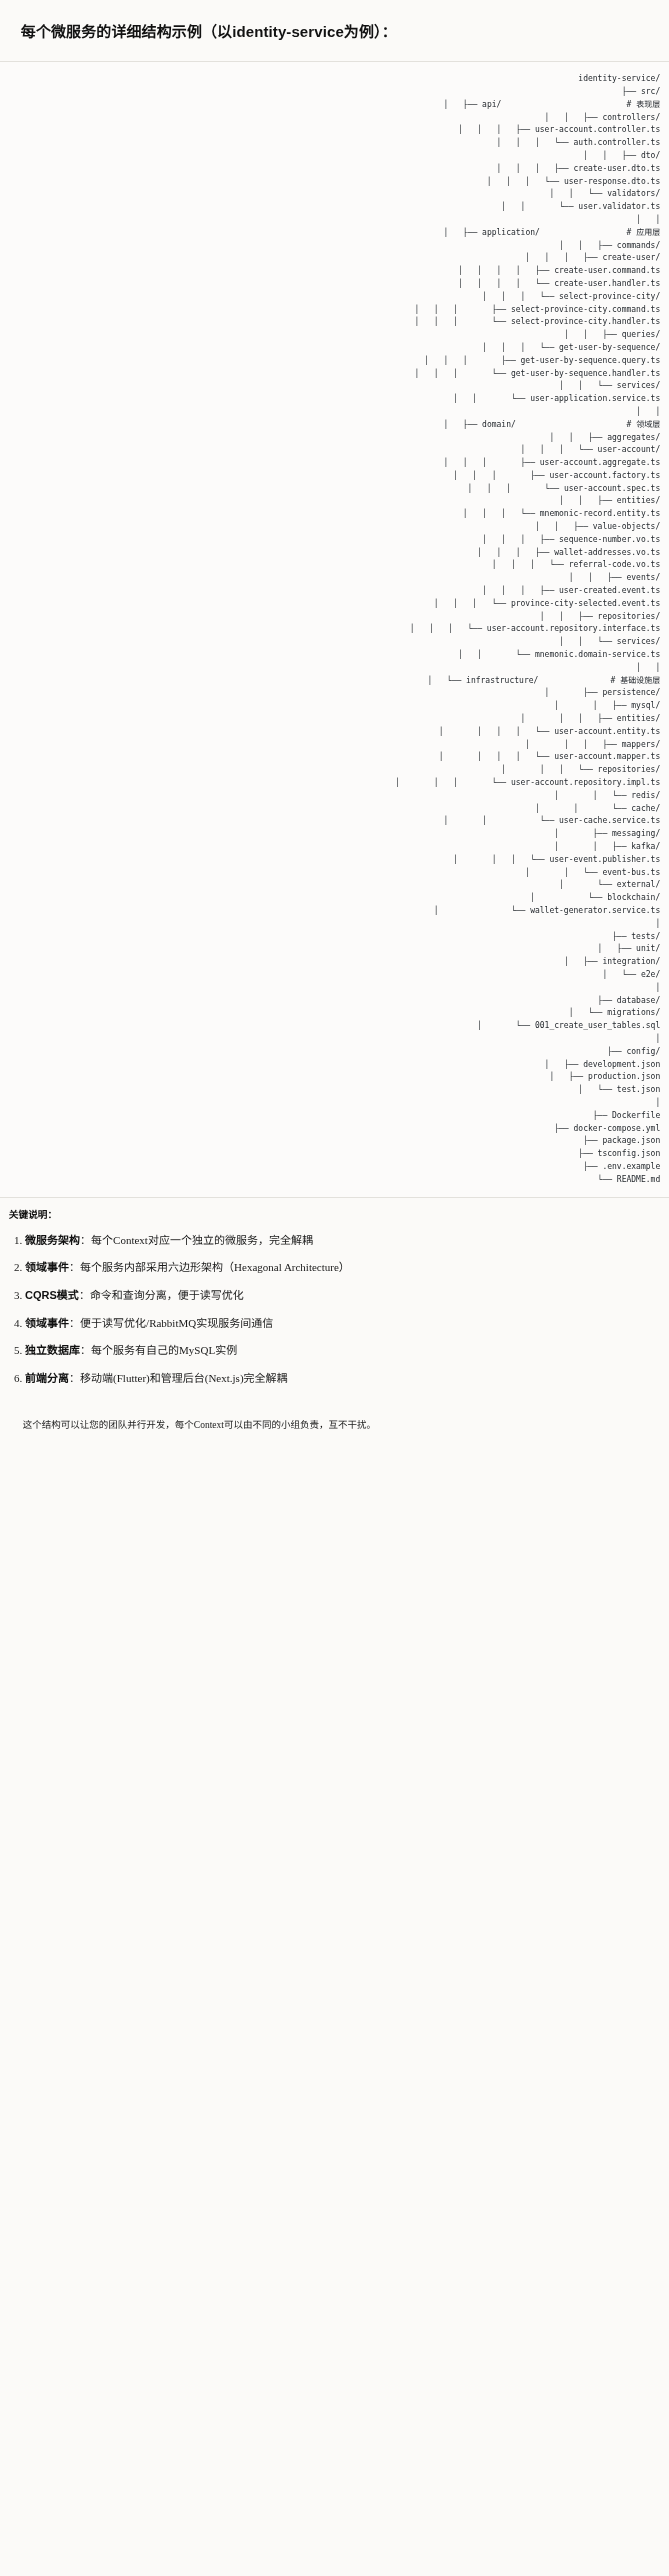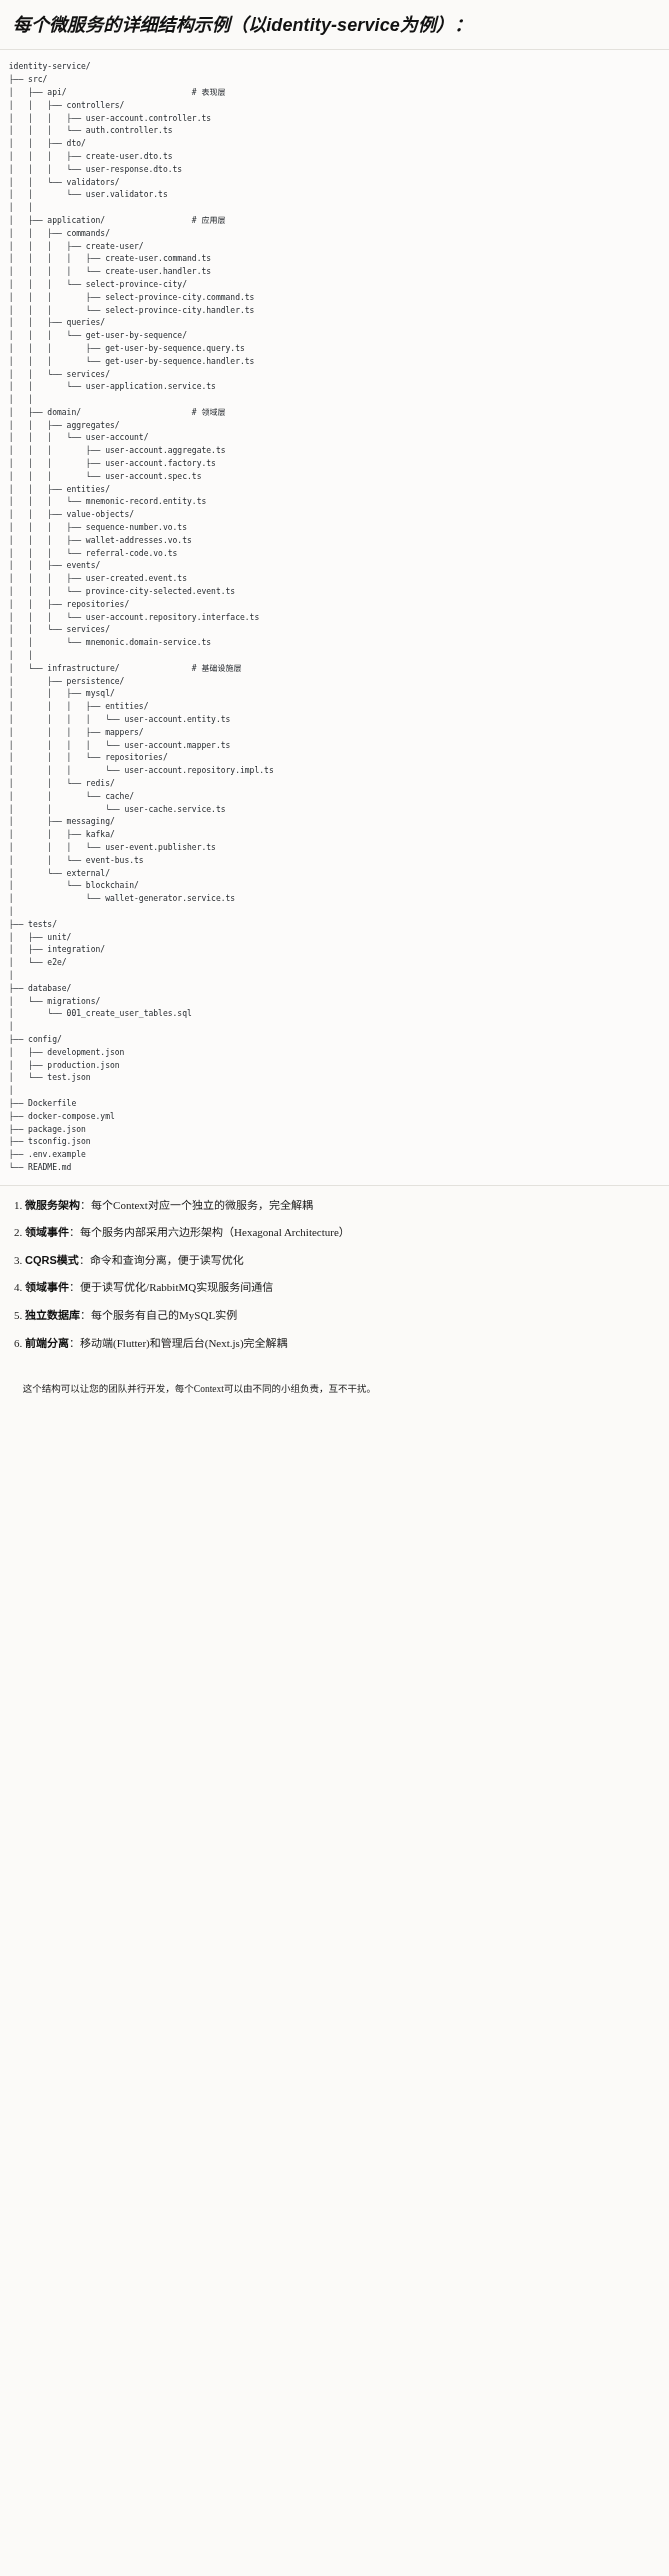--- a/index.html
+++ b/index.html
@@ -18,27 +18,26 @@
     width: 669px;
     box-sizing: border-box;
     background: #fbfaf8;
     padding: 0;
   }
 
   
   .doc-title {
     font-family: "Liberation Sans", "DejaVu Sans", sans-serif;
     font-weight: bold;
-    font-size: 18px;
+    font-size: 15px;
     line-height: 1.4;
     color: #121212;
     padding: 8.8px 8.8px 7.5px 8.8px;
-    margin: 4px;
+    margin: 12px;
     letter-spacing: 0.1px;
-    font-style: italic;
   }
   .rule {
     height: 0.6px;
     background: #e3e1dc;
     border: 0;
     margin: 0;
   }
 
   
   .tree-block {
@@ -49,20 +48,21 @@
   pre.tree {
     margin: 0;
     padding: 0;
     font-family: "DejaVu Sans Mono", "Liberation Mono", monospace;
     font-size: 8px;
     line-height: 12.8px;
     color: #24292e;
     white-space: pre;
     tab-size: 4;
     overflow: visible;
+    text-align: right;
   }
 
   
   .keypoints {
     padding: 11.3px 8.8px 2.5px 8.8px;
   }
   .kp-heading {
     font-family: "Liberation Sans", "DejaVu Sans", sans-serif;
     font-weight: bold;
     font-size: 9.7px;
@@ -195,20 +195,21 @@
 ├── docker-compose.yml
 ├── package.json
 ├── tsconfig.json
 ├── .env.example
 └── README.md</pre>
   </div>
 
   <hr class="rule">
 
   <div class="keypoints">
+    <h2 class="kp-heading">关键说明：</h2>
 
     <ol class="kp-list">
       <li>
         <span class="kp-term">微服务架构</span><span class="kp-sep">：</span><span class="kp-desc">每个Context对应一个独立的微服务，完全解耦</span>
       </li>
       <li>
         <span class="kp-term">领域事件</span><span class="kp-sep">：</span><span class="kp-desc">每个服务内部采用六边形架构（Hexagonal Architecture）</span>
       </li>
       <li>
         <span class="kp-term">CQRS模式</span><span class="kp-sep">：</span><span class="kp-desc">命令和查询分离，便于读写优化</span>

